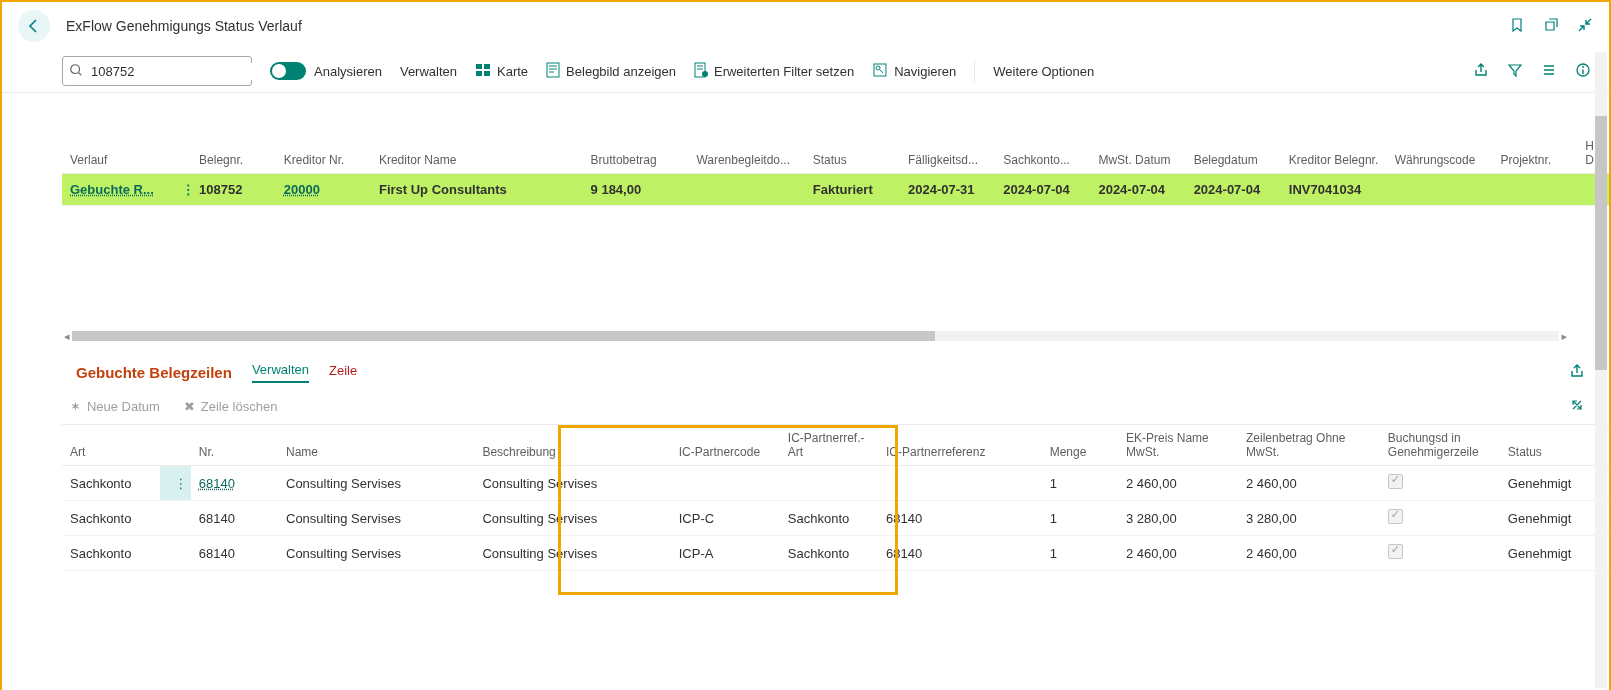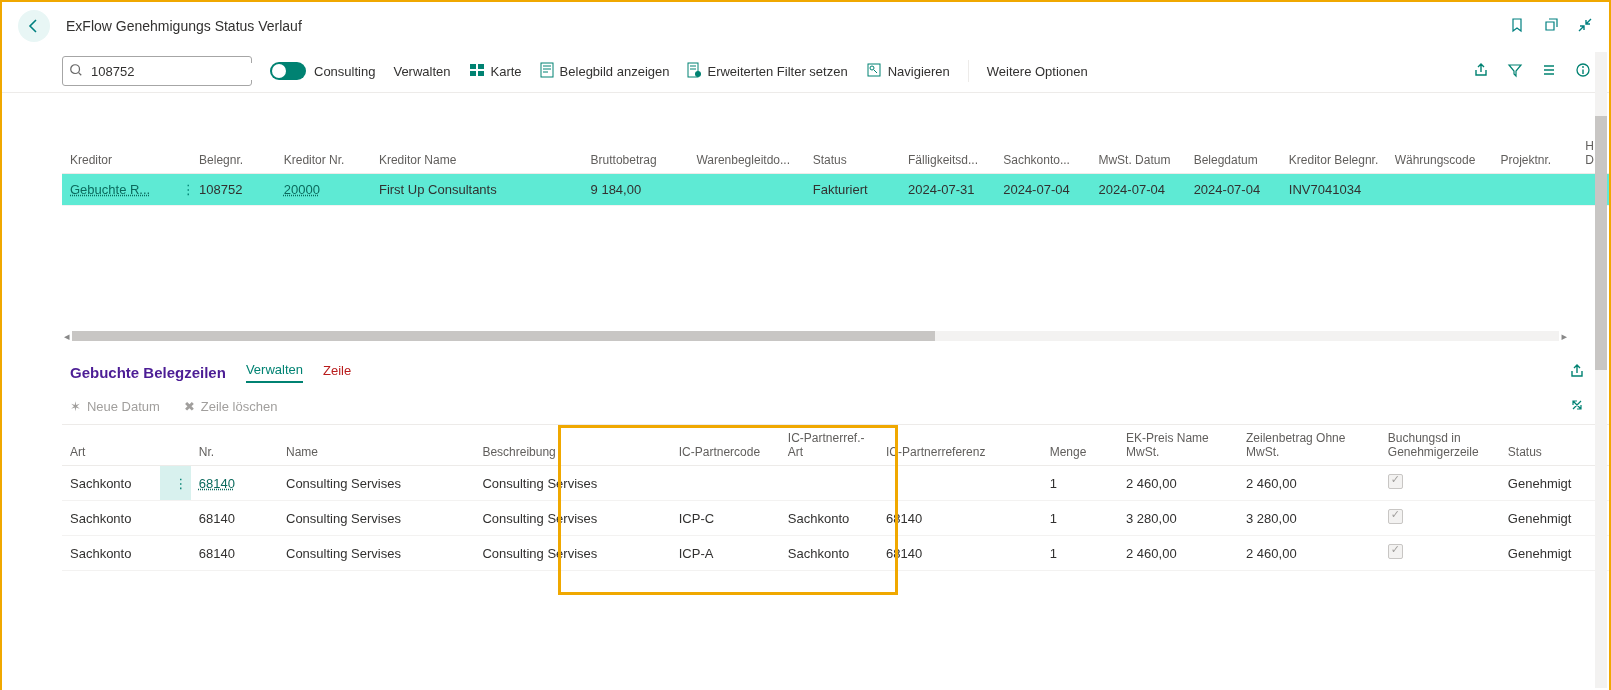--- a/index.html
+++ b/index.html
@@ -119,21 +119,21 @@
   }
   .grid th.ar, .grid td.ar { }
   .grid td {
     padding: 8px;
     font-size: 13px;
     border-bottom: 1px solid #f3f2f1;
     white-space: nowrap;
     overflow: hidden;
     text-overflow: ellipsis;
   }
-  tr.selected td { background: #5eead4; }
+  tr.selected td { background: #bef264; font-weight: bold; }
   .link { color: #0b6a5d; text-decoration: underline dotted; cursor: pointer; }
   .vdots {
     display: inline-block;
     color: #008272;
     cursor: pointer;
     padding: 0 6px;
   }
 
   .scroll-space {
     height: 120px;
@@ -159,21 +159,22 @@
 
   .section-bar {
     display: flex;
     align-items: center;
     gap: 20px;
     padding: 16px 0 6px 8px;
   }
   .section-title {
     font-size: 15px;
     font-weight: 600;
-    color: #4c1d95;
+    color: #c2410c;
+    margin-left: 6px;
   }
   .section-tab {
     color: #b91c1c;
     cursor: pointer;
     padding-bottom: 4px;
   }
   .section-tab.active {
     color: #008272;
     border-bottom: 2px solid #008272;
   }
@@ -273,21 +274,21 @@
           </svg>
       </span>
       <input type="text" value="108752" style="">
       <span class="clear-x">✕</span>
     </div>
 
     <div style="display:flex;align-items:center;gap:8px;">
       <div class="toggle-pill">
           <div class="toggle-knob"></div>
         </div>
-      <span>Consulting</span>
+      <span>Analysieren</span>
     </div>
 
     <div class="action-item">
       <span>Verwalten</span>
     </div>
 
     <div class="action-item">
       <span class="icn">
         <svg width="16" height="16" viewBox="0 0 16 16">
             <rect x="1" y="2" width="6" height="5" fill="#008272"></rect>
@@ -378,21 +379,21 @@
           <col style="width:90px">
           <col style="width:90px">
         <col style="width:90px">
           <col style="width:100px">
           <col style="width:100px">
         <col style="width:80px">
           <col style="width:30px">
       </colgroup>
       <thead>
         <tr>
-          <th>Kreditor</th>
+          <th>Verlauf</th>
           <th></th>
           <th>Belegnr.</th>
           <th>Kreditor Nr.</th>
           <th>Kreditor Name</th>
           <th class="ar">Bruttobetrag</th>
           <th>Warenbegleitdo...</th>
           <th>Status</th>
           <th>Fälligkeitsd...</th>
           <th>Sachkonto...</th>
           <th>MwSt. Datum</th>

